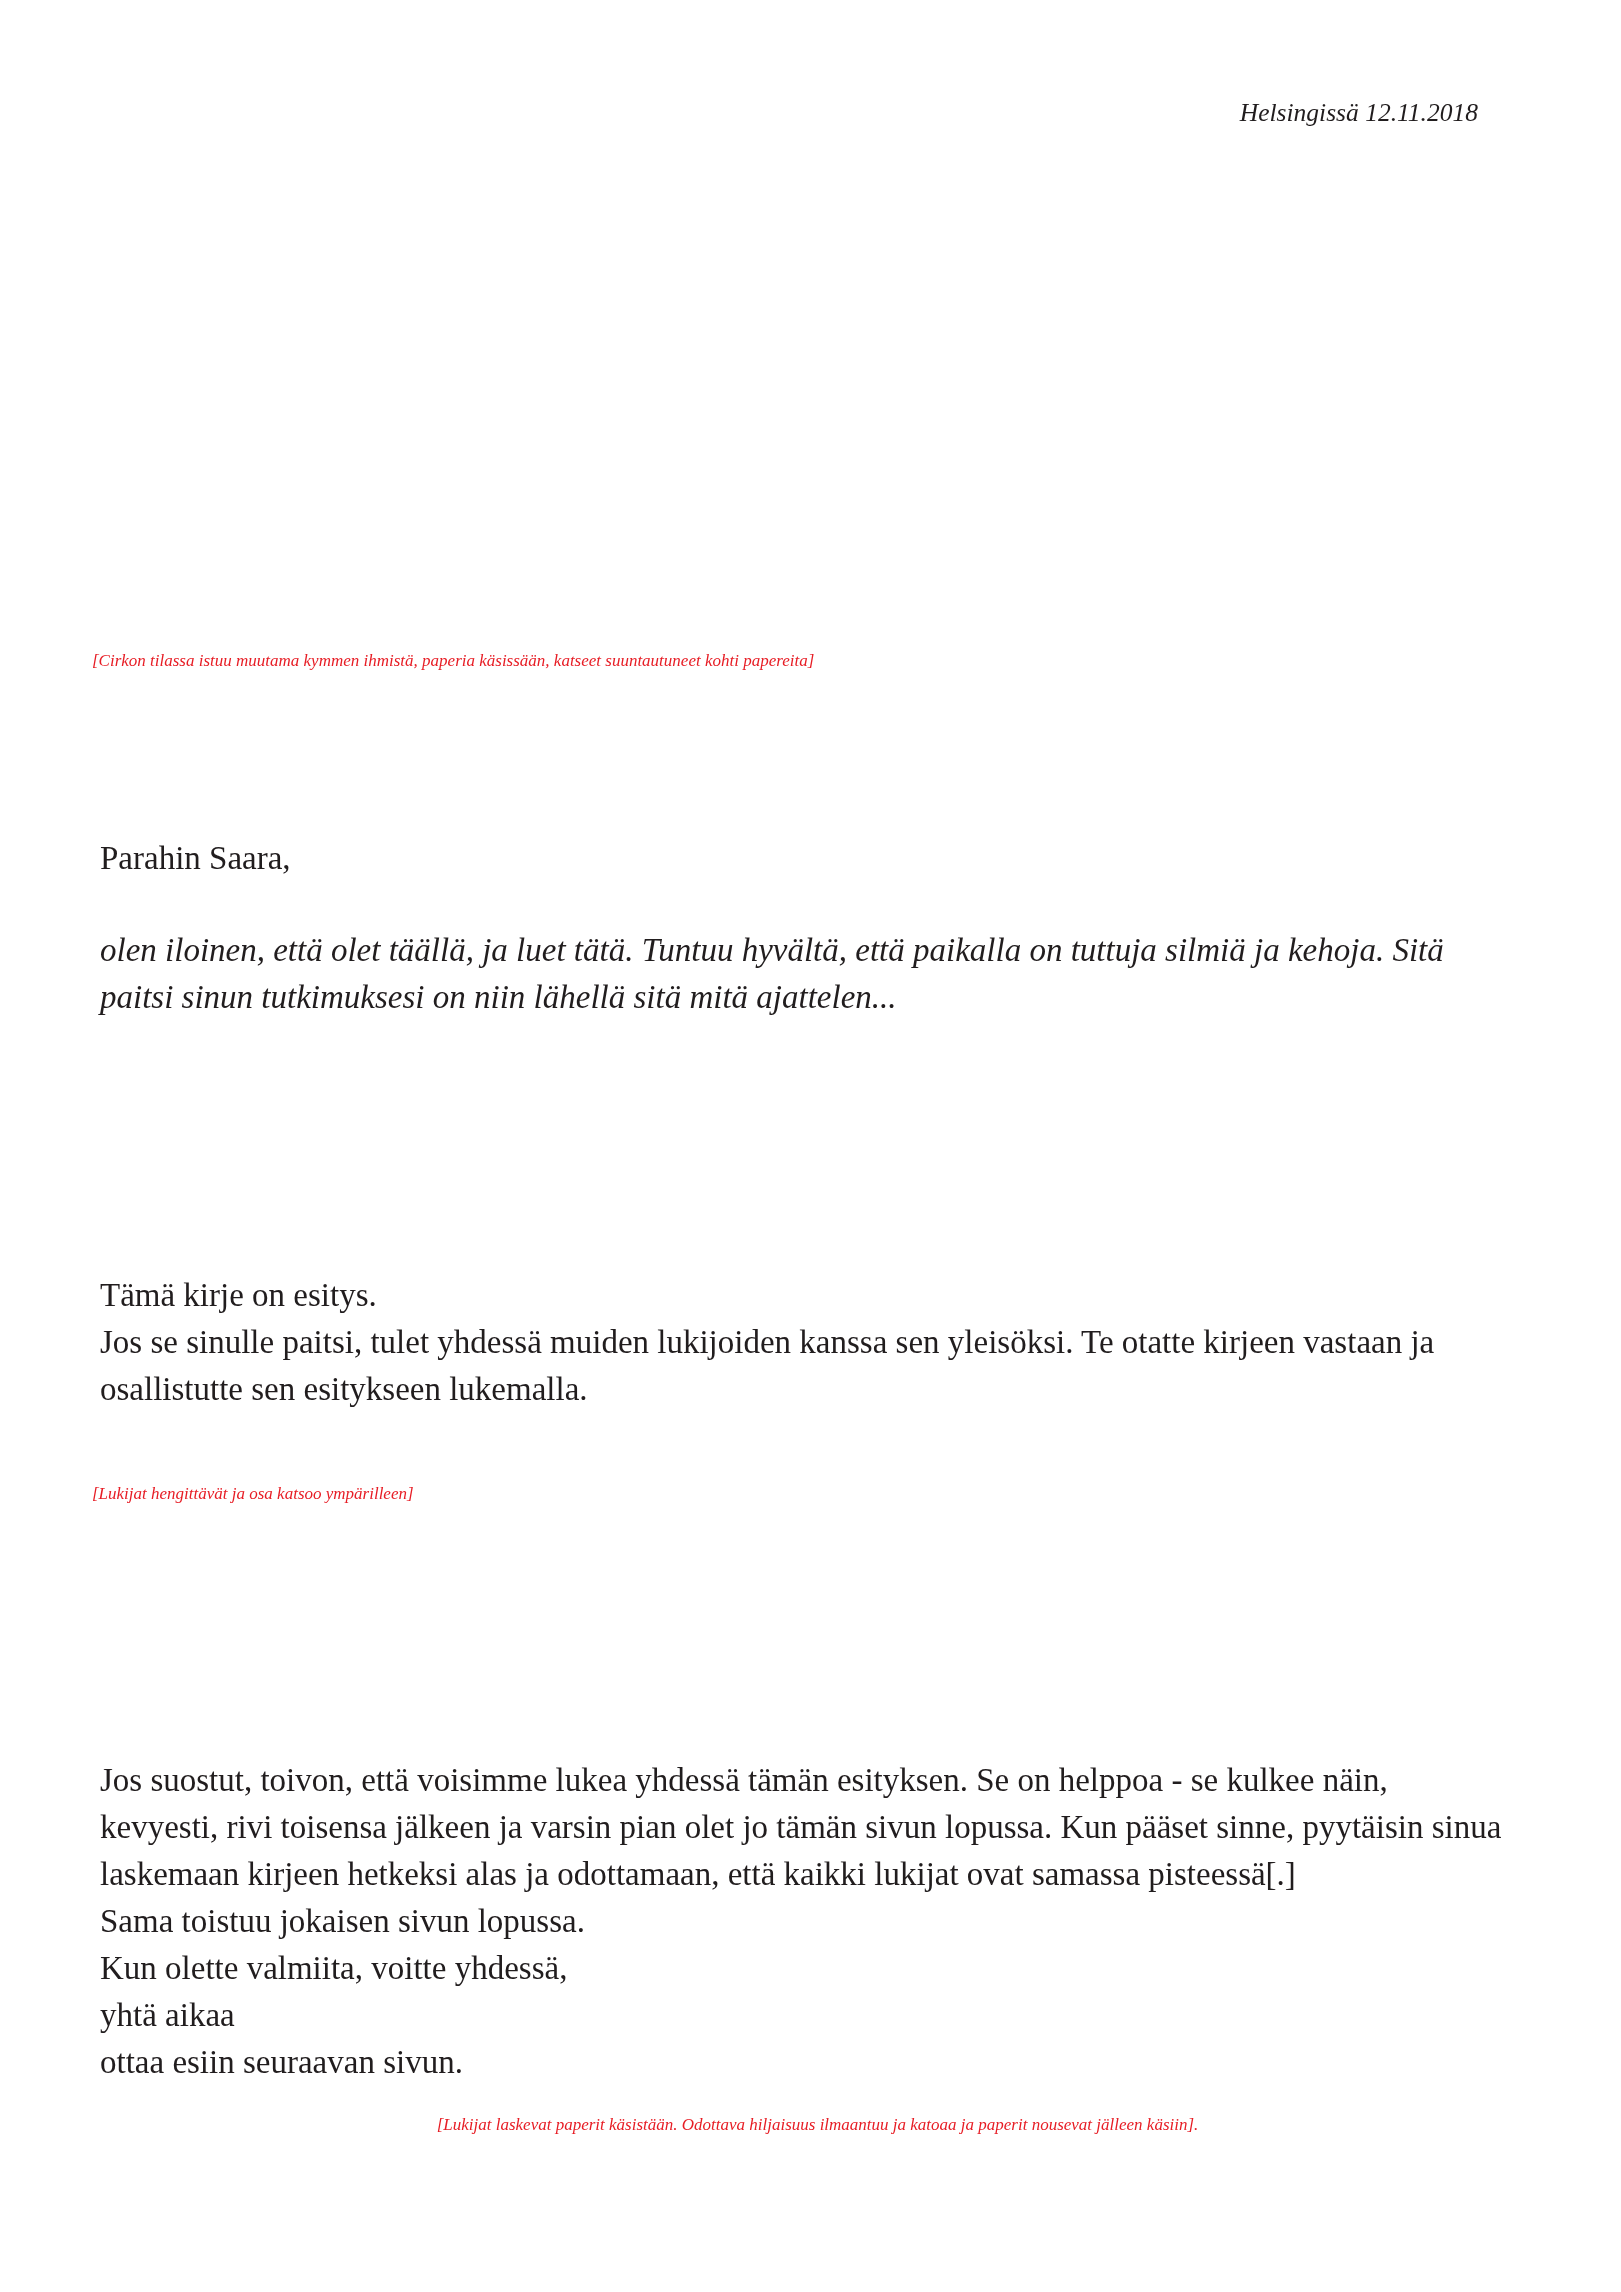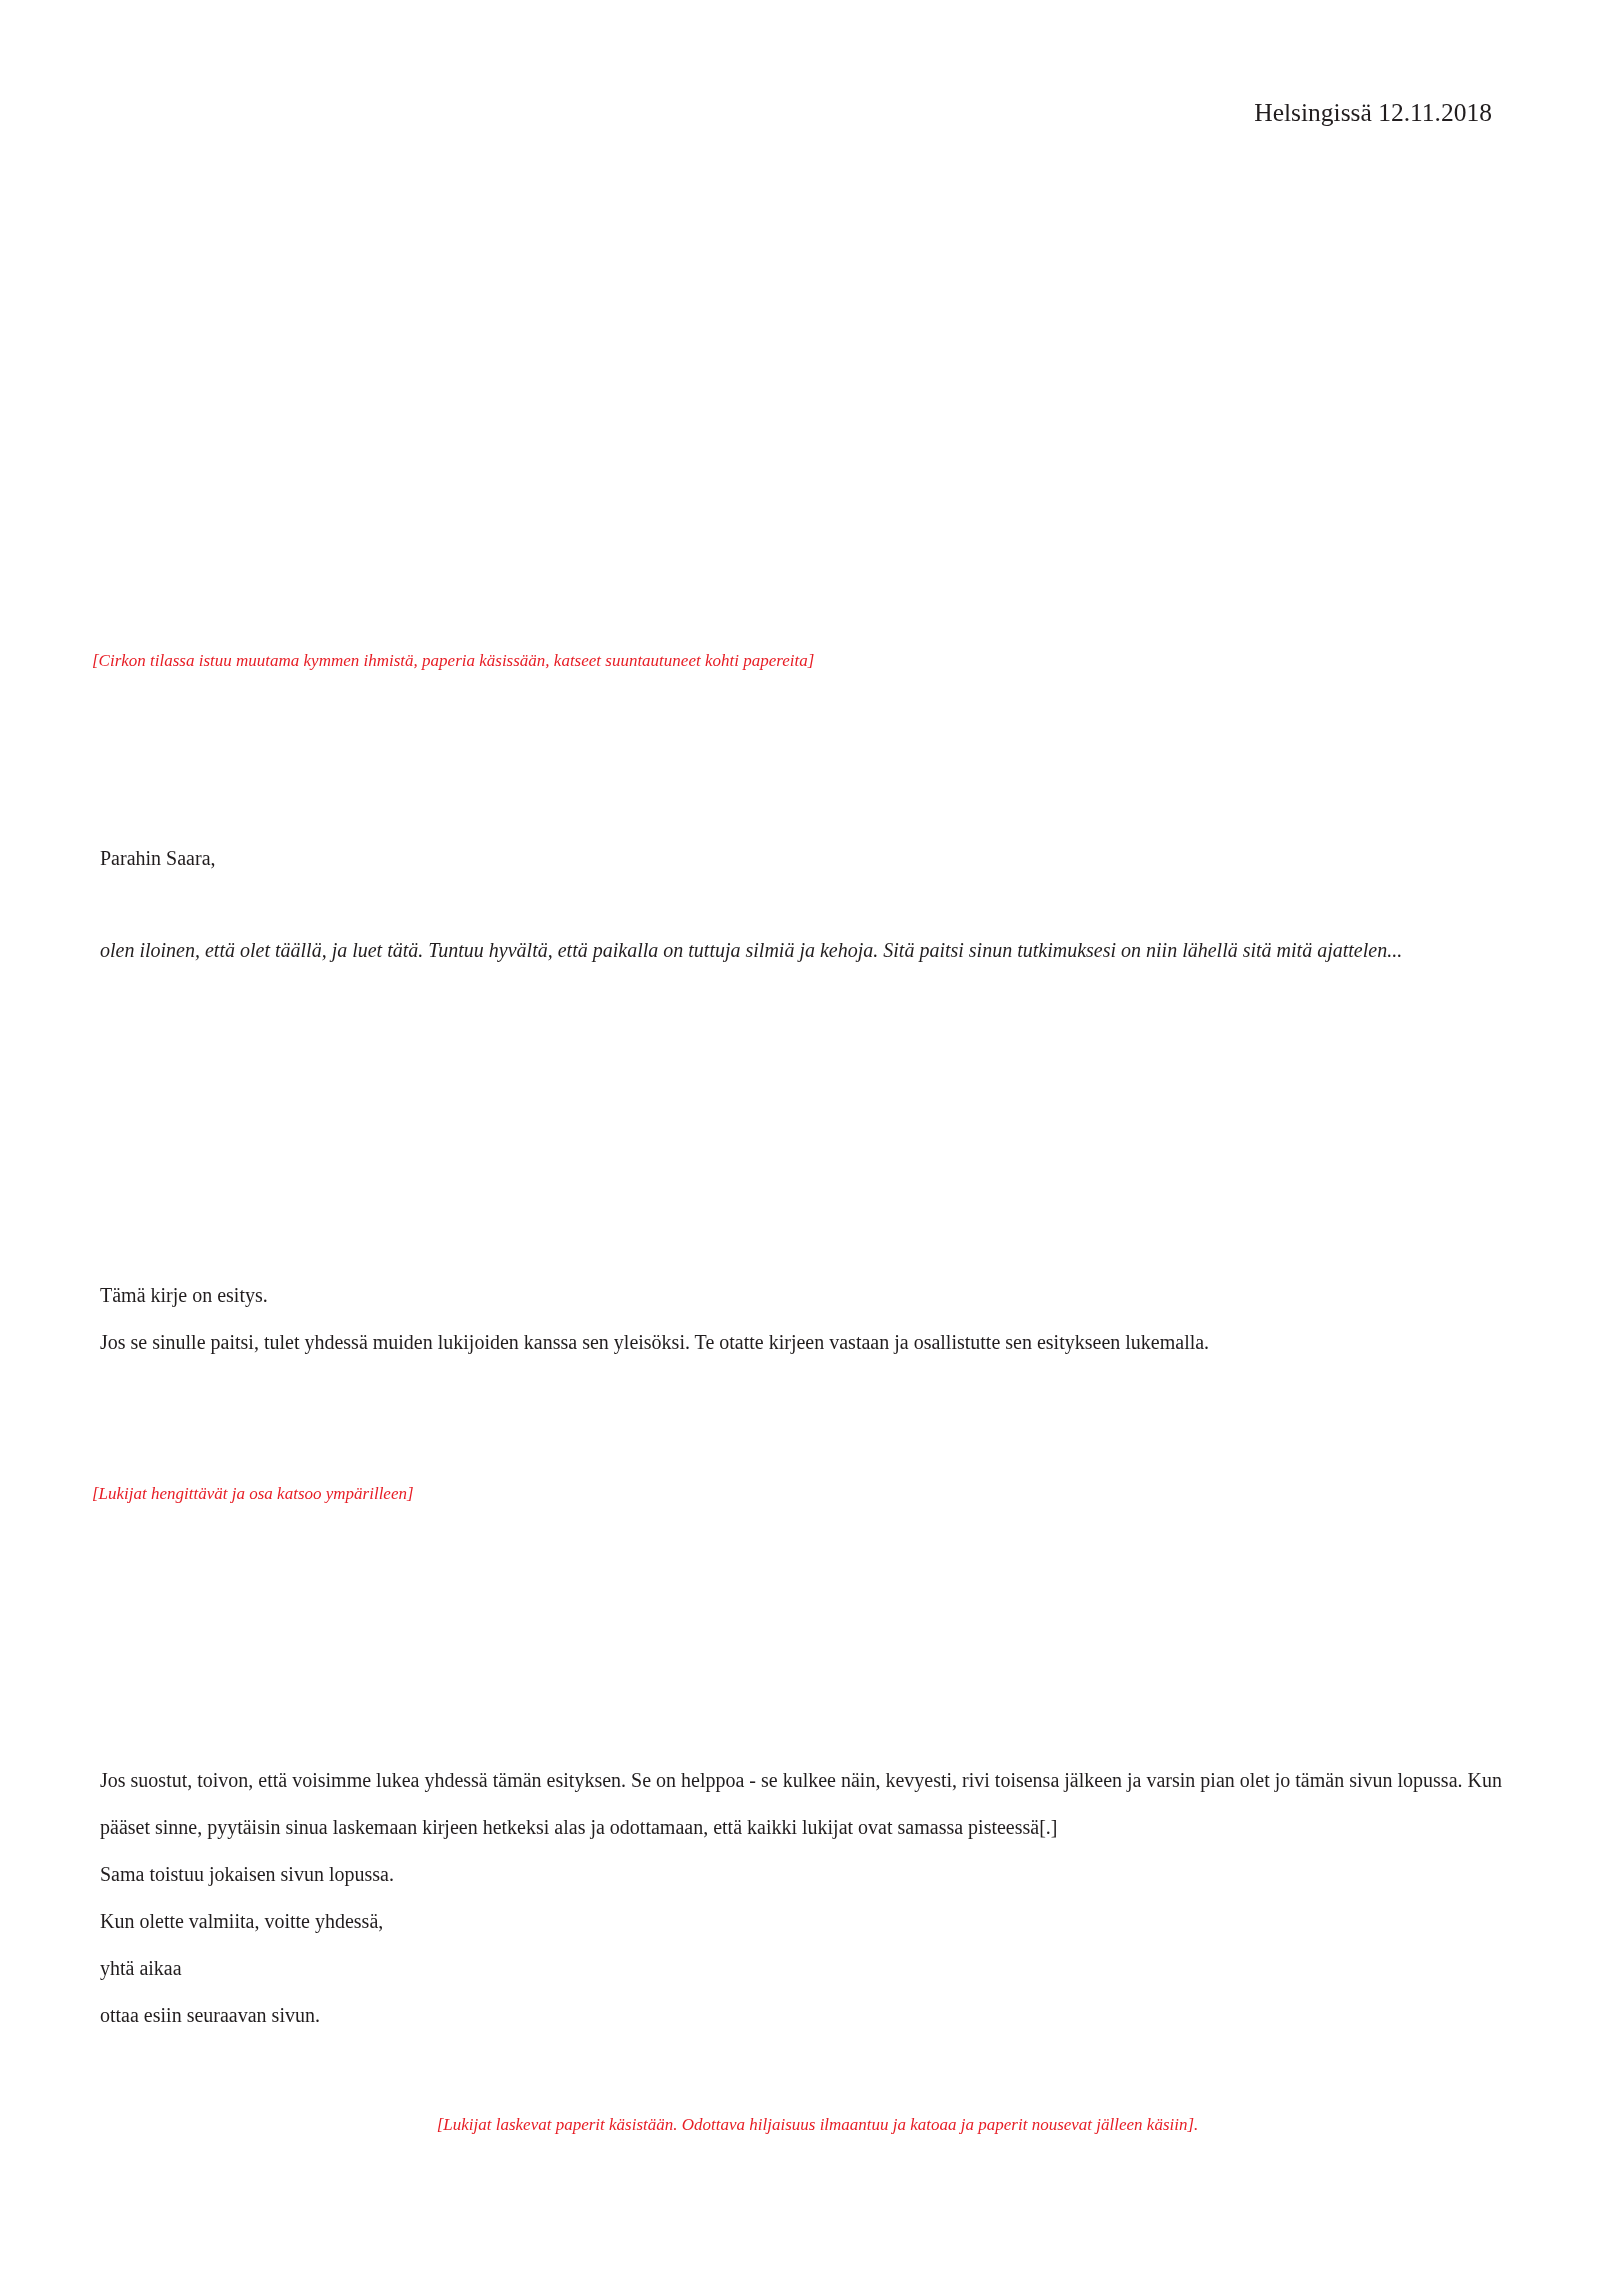--- a/index.html
+++ b/index.html
@@ -12,30 +12,31 @@
     width: 1621px;
     height: 2293px;
     background: #ffffff;
     font-family: "Liberation Serif", "DejaVu Serif", serif;
     color: #211d1e;
     overflow: hidden;
   }
   .date {
     position: absolute;
     top: 96px;
-    right: 129px;
+    right: 143px;
     font-size: 25.5px;
     line-height: 33px;
     white-space: nowrap;
+    font-style: italic;
   }
   .body {
     position: absolute;
     left: 100px;
     width: 1404px;
-    font-size: 20px;
+    font-size: 33px;
     line-height: 47px;
     white-space: pre-line;
   }
   .stage {
     position: absolute;
     left: 92px;
     width: 1451px;
     font-size: 17px;
     line-height: 43px;
     font-style: italic;

